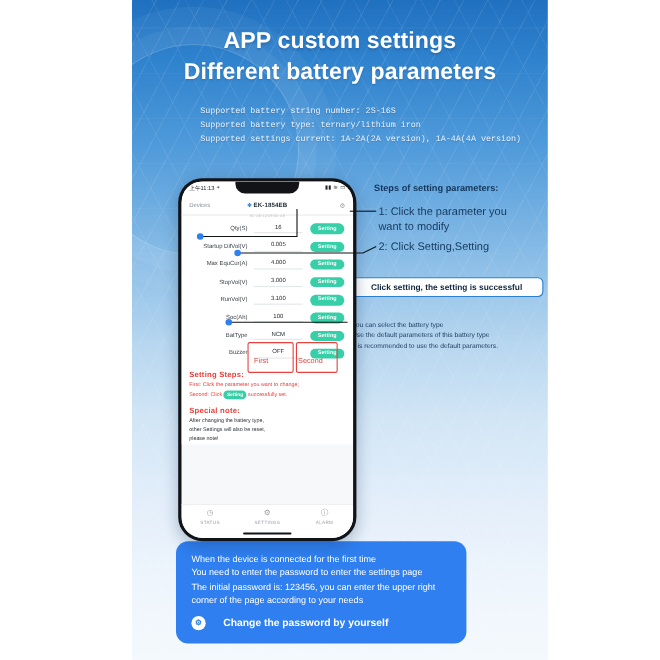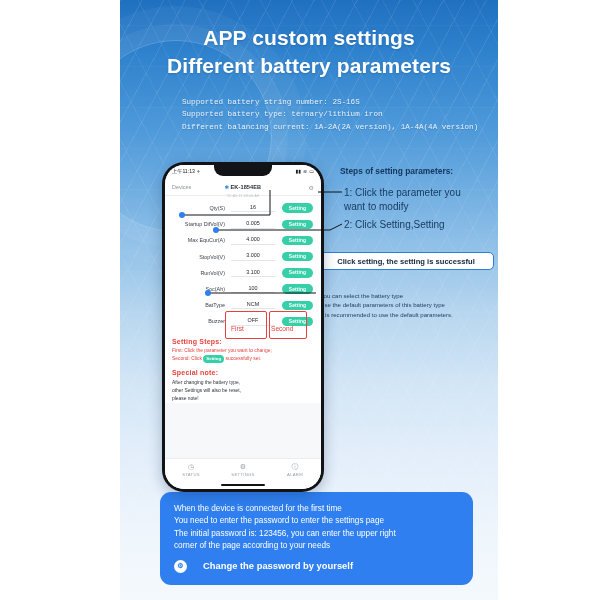--- a/index.html
+++ b/index.html
@@ -358,21 +358,21 @@
     left: 0; top: 0;
     width: 378px; height: 600px;
     pointer-events: none;
     z-index: 6;
   }
 
   
   .banner {
     position: absolute;
     left: 40px; top: 492px;
-    width: 313px;
+    width: 264px;
     background: #2f7ff0;
     border-radius: 11px;
     padding: 11px 14px 12px 14px;
     box-sizing: border-box;
     color: #ffffff;
     z-index: 4;
   }
   .banner-line {
     font-size: 8.2px;
     line-height: 1.52;
@@ -410,21 +410,21 @@
     <div class="panel-inner">
 
       <div class="headline">
         <span>APP custom settings</span>
         <span class="l2">Different battery parameters</span>
       </div>
 
       <div class="subhead">
         <div>Supported battery string number: 2S-16S</div>
         <div>Supported battery type: ternary/lithium iron</div>
-        <div>Different balancing current: 1A-2A(2A version),  1A-4A(4A version)</div>
+        <div>Supported settings current: 1A-2A(2A version),  1A-4A(4A version)</div>
       </div>
 
       <div class="phone">
         <div class="phone-screen">
           <div class="notch"></div>
 
           <div class="statusbar">
             <span class="sb-left">
               <span>上午11:13</span>
               <span class="sb-icon">⌖</span>

